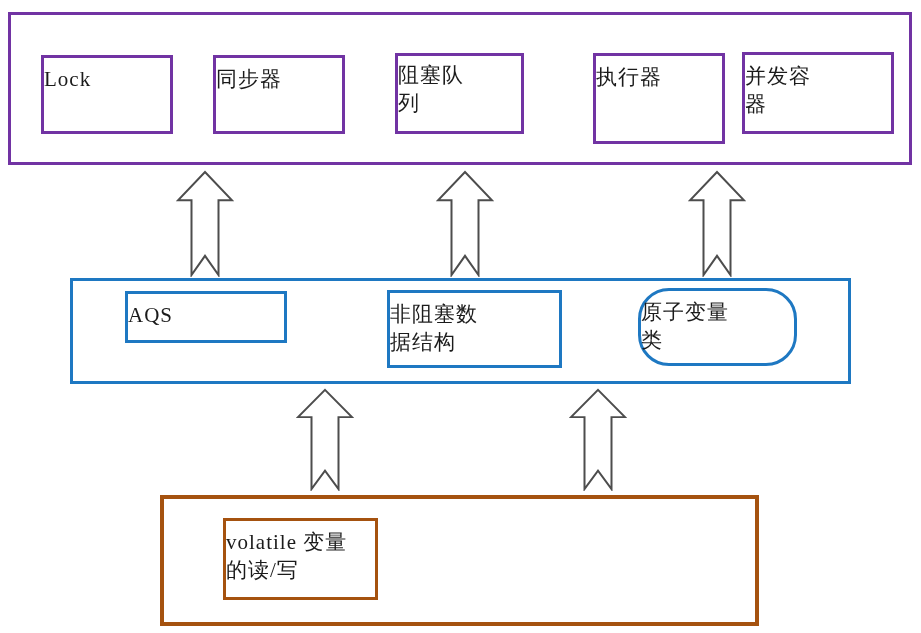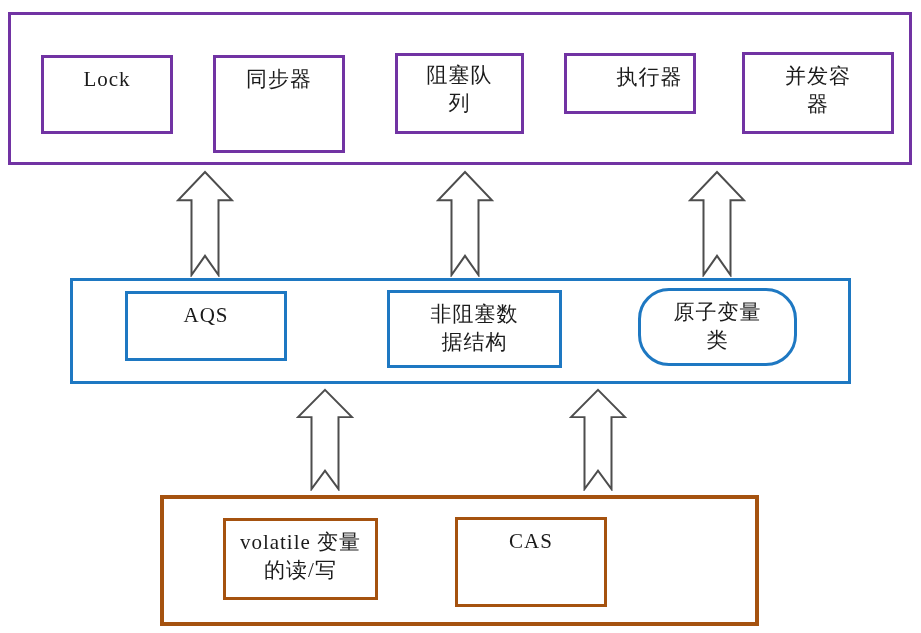--- a/index.html
+++ b/index.html
@@ -19,21 +19,20 @@
     position: absolute;
     box-sizing: border-box;
     background: #ffffff;
     border: 3px solid #888;
   }
   .box {
     position: absolute;
     box-sizing: border-box;
     background: #ffffff;
     border: 3px solid #888;
-    text-align: center;
     padding-top: 7px;
     color: #1b1b1b;
     font-size: 21px;
     line-height: 28px;
     letter-spacing: 1px;
     white-space: pre-line;
   }
   .arrow {
     position: absolute;
   }
@@ -41,26 +40,26 @@
 </style>
 </head>
 <body>
 
 <div id="canvas">
 
   <div class="container" style="left: 8px; top: 12px; width: 904px; height: 153px; border-color: rgb(113, 51, 163);"></div>
 
   <div class="box" style="left: 41px; top: 55px; width: 132px; height: 79px; border-color: rgb(113, 51, 163);">Lock</div>
 
-  <div class="box" style="left: 213px; top: 55px; width: 132px; height: 98px; border-color: rgb(113, 51, 163);">同步器</div>
+  <div class="box" style="left: 213px; top: 55px; width: 132px; height: 79px; border-color: rgb(113, 51, 163);">同步器</div>
 
   <div class="box" style="left: 395px; top: 53px; width: 129px; height: 81px; border-color: rgb(113, 51, 163); font-family: Liberation Mono, monospace;">阻塞队
 列</div>
 
-  <div class="box" style="left: 564px; top: 53px; width: 132px; height: 61px; border-color: rgb(113, 51, 163); padding-left: 39px;">执行器</div>
+  <div class="box" style="left: 593px; top: 53px; width: 132px; height: 91px; border-color: rgb(113, 51, 163);">执行器</div>
 
   <div class="box" style="left: 742px; top: 52px; width: 152px; height: 82px; border-color: rgb(113, 51, 163);">并发容
 器</div>
 
   <div class="arrow" style="left:176px; top:170px; width:58px; height:107px;">
     <svg width="58" height="107" viewBox="0 0 58 106" preserveAspectRatio="none">
       <path d="M29 2 L56 30 L42.5 30 L42.5 104 L29 85 L15.5 104 L15.5 30 L2 30 Z" fill="#ffffff" stroke="#4d4d4d" stroke-width="2" style="stroke: rgb(77, 77, 77);"></path>
     </svg>
   </div>
 
@@ -71,21 +70,21 @@
   </div>
 
   <div class="arrow" style="left:688px; top:170px; width:58px; height:107px;">
     <svg width="58" height="107" viewBox="0 0 58 106" preserveAspectRatio="none">
       <path d="M29 2 L56 30 L42.5 30 L42.5 104 L29 85 L15.5 104 L15.5 30 L2 30 Z" fill="#ffffff" stroke="#4d4d4d" stroke-width="2" style="stroke: rgb(77, 77, 77);"></path>
     </svg>
   </div>
 
   <div class="container" style="left: 70px; top: 278px; width: 781px; height: 106px; border-color: rgb(30, 120, 194);"></div>
 
-  <div class="box" style="left: 125px; top: 291px; width: 162px; height: 70px; border-color: rgb(30, 120, 194);">AQS</div>
+  <div class="box" style="left: 125px; top: 291px; width: 162px; height: 52px; border-color: rgb(30, 120, 194);">AQS</div>
 
   <div class="box" style="left: 387px; top: 290px; width: 175px; height: 78px; border-color: rgb(30, 120, 194);">非阻塞数
 据结构</div>
 
   <div class="box" style="left: 638px; top: 288px; width: 159px; height: 78px; border-color: rgb(30, 120, 194); border-radius: 31px;">原子变量
 类</div>
 
   <div class="arrow" style="left:296px; top:388px; width:58px; height:103px;">
     <svg width="58" height="103" viewBox="0 0 58 106" preserveAspectRatio="none">
       <path d="M29 2 L56 30 L42.5 30 L42.5 104 L29 85 L15.5 104 L15.5 30 L2 30 Z" fill="#ffffff" stroke="#4d4d4d" stroke-width="2" style="stroke: rgb(77, 77, 77);"></path>
@@ -96,15 +95,14 @@
     <svg width="58" height="103" viewBox="0 0 58 106" preserveAspectRatio="none">
       <path d="M29 2 L56 30 L42.5 30 L42.5 104 L29 85 L15.5 104 L15.5 30 L2 30 Z" fill="#ffffff" stroke="#4d4d4d" stroke-width="2" style="stroke: rgb(77, 77, 77);"></path>
     </svg>
   </div>
 
   <div class="container" style="left: 160px; top: 495px; width: 599px; height: 131px; border-width: 4px; border-color: rgb(165, 82, 15);"></div>
 
   <div class="box" style="left: 223px; top: 518px; width: 155px; height: 82px; border-color: rgb(165, 82, 15);">volatile 变量
 的读/写</div>
 
-  <div class="box" style="left: 455px; top: 517px; width: 152px; height: 90px; border-color: rgb(165, 82, 15);">CAS</div>
 
 </div>
 
 </body></html>

